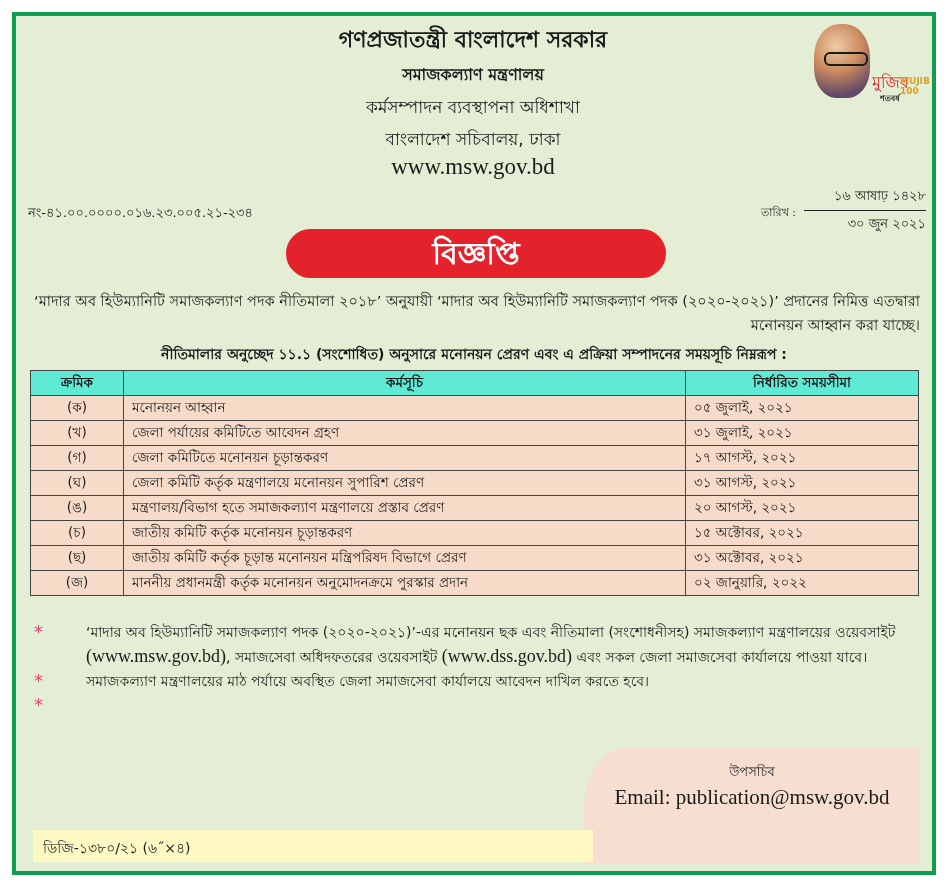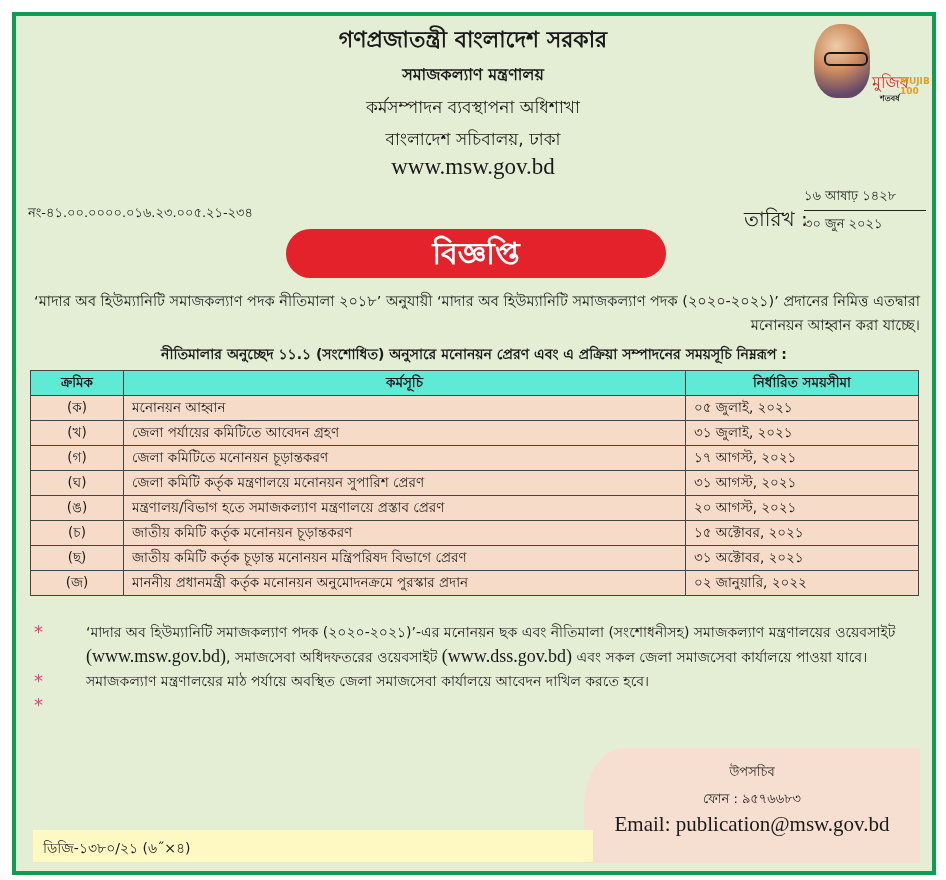--- a/index.html
+++ b/index.html
@@ -18,22 +18,22 @@
   .logo { position: absolute; left: 800px; top: 14px; width: 126px; height: 92px; }
   .logo .face { position: absolute; left: 14px; top: 10px; width: 56px; height: 74px; border-radius: 45% 45% 40% 40%;
     background: radial-gradient(circle at 40% 30%, #f0c7a0 0%, #c97a4a 40%, #4b2a55 80%); opacity: .85; }
   .logo .glasses { position: absolute; left: 24px; top: 38px; width: 40px; height: 10px; border: 2px solid #1a1a1a; border-radius: 6px; }
   .logo .mujib { position: absolute; left: 72px; top: 56px; font-size: 16px; font-weight: normal; color: #d9232a; }
   .logo .m100 { position: absolute; left: 102px; top: 58px; font-size: 16px; font-weight: bold; color: #e0a020; }
   .logo .sub { position: absolute; left: 80px; top: 78px; font-size: 8px; font-weight: bold; color: #222; }
 
   .refno { position: absolute; left: 28px; top: 203px; font-size: 13px; }
   .datebox { position: absolute; left: 744px; top: 186px; }
-  .datebox .lbl { position: absolute; left: 0; top: 18px; font-size: 20px; white-space: nowrap; }
-  .datebox .frac { position: absolute; left: 60px; top: 0; width: 122px; text-align: left; font-size: 13px; }
+  .datebox .lbl { position: absolute; left: 17px; top: 18px; font-size: 11px; white-space: nowrap; }
+  .datebox .frac { position: absolute; left: 60px; top: 0; width: 122px; text-align: right; font-size: 13px; }
   .datebox .frac .top { border-bottom: 1.5px solid #222; padding-bottom: 3px; }
   .datebox .frac .bot { padding-top: 3px; }
 
   .banner { position: absolute; left: 286px; top: 229px; width: 380px; height: 49px; border-radius: 25px;
     background: #e4222b; color: #fff; text-align: center; font-size: 30px; font-weight: bold; line-height: 49px; }
 
   .intro { position: absolute; left: 28px; top: 289px; width: 892px; font-size: 14.5px; line-height: 24px; text-align: right; }
   .subhead { position: absolute; left: 28px; top: 343px; width: 892px; text-align: center; font-size: 14px; font-weight: bold; }
 
   table.sched { position: absolute; left: 30px; top: 370px; width: 889px; border-collapse: collapse; font-size: 13.5px; }
@@ -159,19 +159,18 @@
     <span>সমাজকল্যাণ মন্ত্রণালয়ের মাঠ পর্যায়ে অবস্থিত জেলা সমাজসেবা কার্যালয়ে আবেদন দাখিল করতে হবে।</span>
   </div>
   <div class="note">
     <span class="star">*</span>
   </div>
 </div>
 
 <div class="sigbg"></div>
 <div class="sig">
   <div class="desig">উপসচিব</div>
-  <div class="phone">ফোন : ৯৫৭৬৬৮৩</div>
   <div class="email">Email: publication@msw.gov.bd</div>
 </div>
 
 <div class="dg">
   <span>ডিজি-১৩৮০/২১ (৬˝×৪)</span>
 </div>
 
 </body></html>

